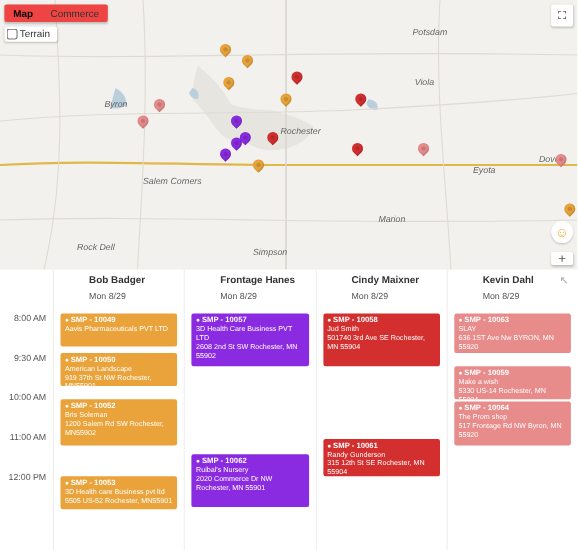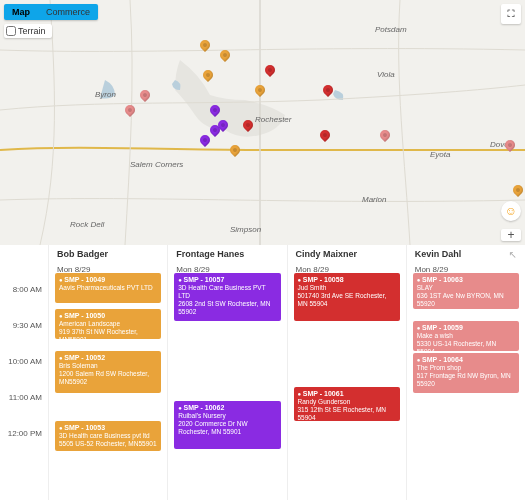--- a/index.html
+++ b/index.html
@@ -1,38 +1,38 @@
 <!DOCTYPE html>
 <html><head>
 <meta charset="utf-8">
 <style>
   * { box-sizing: border-box; margin: 0; padding: 0; }
   html, body { width: 525px; height: 500px; font-family: Arial, Helvetica, sans-serif; font-size: 10px; background: #fff; }
   .map-wrap { position: relative; width: 525px; height: 245px; background: #f2f1ed; overflow: hidden; }
-  .map-btns { position: absolute; top: 4px; left: 4px; display: flex; background: #0ea5e9; border-radius: 2px; box-shadow: 0 1px 2px rgba(0,0,0,.2); }
+  .map-btns { position: absolute; top: 4px; left: 4px; display: flex; background: #ef4444; border-radius: 2px; box-shadow: 0 1px 2px rgba(0,0,0,.2); }
   .map-btn { padding: 3px 8px; font-size: 9px; cursor: pointer; color:#333; }
   .map-btn.active { font-weight: bold; color:#000; }
   .terrain { position: absolute; top: 24px; left: 4px; background: #fff; border-radius:2px; box-shadow:0 1px 2px rgba(0,0,0,.2); padding:2px 6px 2px 2px; display:flex; align-items:center; gap:2px; font-size:9px; color:#333;}
   .terrain input { width:10px; height:10px;}
   .fs { position:absolute; top:4px; right:4px; width:20px; height:20px; background:#fff; border-radius:2px; display:flex; align-items:center;justify-content:center; box-shadow:0 1px 2px rgba(0,0,0,.2); cursor:pointer;}
   .peg { position:absolute; bottom:24px; right:4px; width:20px;height:20px; background:#fff; border-radius:50%; display:flex;align-items:center;justify-content:center; box-shadow:0 1px 2px rgba(0,0,0,.2); cursor:pointer;}
   .zoom { position:absolute; bottom:4px; right:4px; width:20px; background:#fff;border-radius:2px;display:flex;flex-direction:column;align-items:center;box-shadow:0 1px 2px rgba(0,0,0,.2);}
   .zoom div{width:20px;height:12px;display:flex;align-items:center;justify-content:center;font-size:12px;color:#555;cursor:pointer;}
   
   .map-bg { position:absolute; inset:0; }
   .pin { position:absolute; width:10px; height:10px; border-radius:50% 50% 50% 0; transform: rotate(-45deg); box-shadow: inset 0 -1px 2px rgba(0,0,0,.2);}
   .pin::after{content:"";position:absolute;width:4px;height:4px;background:rgba(0,0,0,.15);border-radius:50%;top:3px;left:3px;}
   .city-label{position:absolute;font-size:8px;color:#666;font-style:italic;}
   
   .schedule { width:525px; height:255px; overflow:hidden; display:flex; }
   .time-col { width:48px; padding-top:40px; }
   .time-row { height:36px; display:flex; align-items:flex-start; justify-content:flex-end; padding-right:6px; font-size:8px; color:#555;}
   .cols { flex:1; display:flex; }
   .col { flex:1; border-left:1px solid #eee; position:relative; padding:0 4px;}
-  .col-header { height:28px; padding:4px 2px 2px 4px; }
+  .col-header { height:40px; padding:4px 2px 2px 4px;margin-left:24px; }
   .col-header .name { font-size:9px; font-weight:bold; color:#333;}
   .col-header .date { font-size:8px; color:#555; margin-top:6px;}
   .col-body { position:relative; height:215px; }
   .evt { position:absolute; left:2px; right:2px; border-radius:2px; padding:3px 4px; color:#fff; font-size:6.5px; line-height:1.2; overflow:hidden; }
   .evt .code{font-weight:bold;font-size:7px;}
   .evt .t{display:block;}
   .pointer-icon{position:absolute;right:4px;top:4px;color:#aaa;}
   
 </style>
 </head>
@@ -50,21 +50,21 @@
     <path d="M0 110 C100 100 200 105 320 100 C420 95 480 90 525 85" stroke="#dedbd2" stroke-width="1" fill="none"></path>
     <path d="M50 0 C55 80 60 160 40 245" stroke="#dedbd2" stroke-width="1" fill="none"></path>
     <path d="M130 0 C135 80 130 160 125 245" stroke="#dedbd2" stroke-width="1" fill="none"></path>
     <path d="M400 0 C395 80 405 160 410 245" stroke="#dedbd2" stroke-width="1" fill="none"></path>
     <path d="M0 200 C150 195 300 205 525 200" stroke="#dedbd2" stroke-width="1" fill="none"></path>
     <path d="M0 50 C150 55 300 45 525 50" stroke="#dedbd2" stroke-width="1" fill="none"></path>
   </svg>
   <div id="city-labels">
       <span class="city-label" style="left: 255px; top: 115px;">Rochester</span>
       <span class="city-label" style="left: 95px; top: 90px;">Byron</span>
-      <span class="city-label" style="left: 344px; top: 195px; padding-left: 18px;">Marion</span>
+      <span class="city-label" style="left: 326px; top: 195px; padding-left: 18px;">Marion</span>
       <span class="city-label" style="left: 430px; top: 150px;">Eyota</span>
       <span class="city-label" style="left: 377px; top: 70px;">Viola</span>
       <span class="city-label" style="left: 130px; top: 160px;">Salem Corners</span>
       <span class="city-label" style="left: 70px; top: 220px;">Rock Dell</span>
       <span class="city-label" style="left: 230px; top: 225px;">Simpson</span>
       <span class="city-label" style="left: 490px; top: 140px;">Dover</span>
       <span class="city-label" style="left: 375px; top: 25px;">Potsdam</span>
     </div>
   <div id="pins">
       <div class="pin" style="left: 200px; top: 40px; background: rgb(233, 163, 58);"></div>

